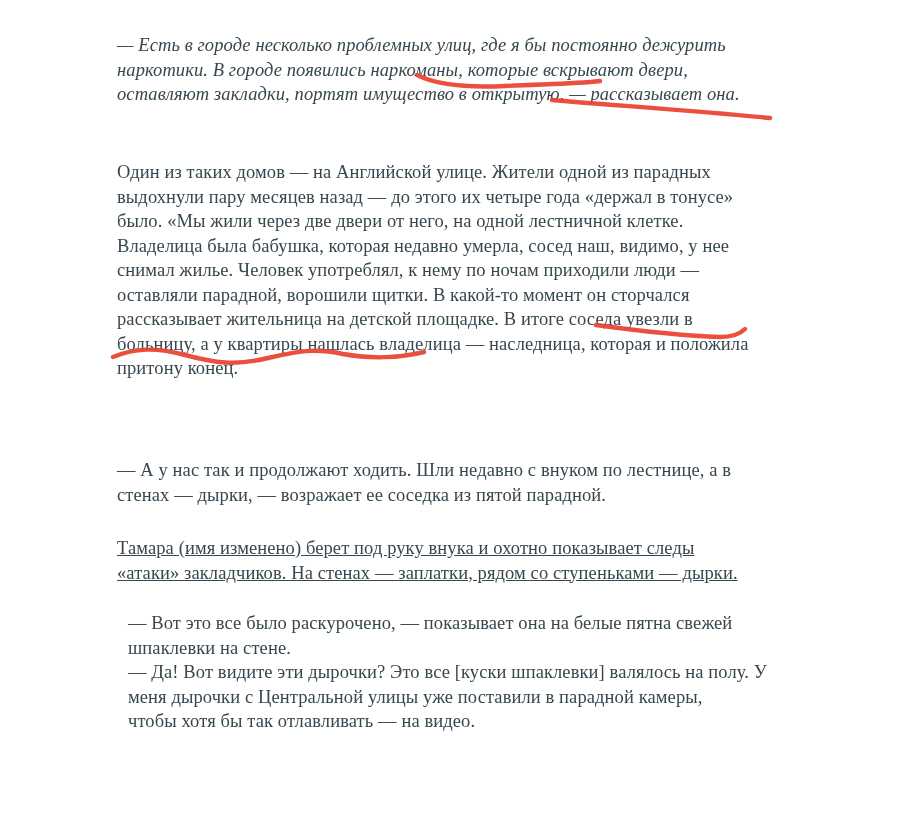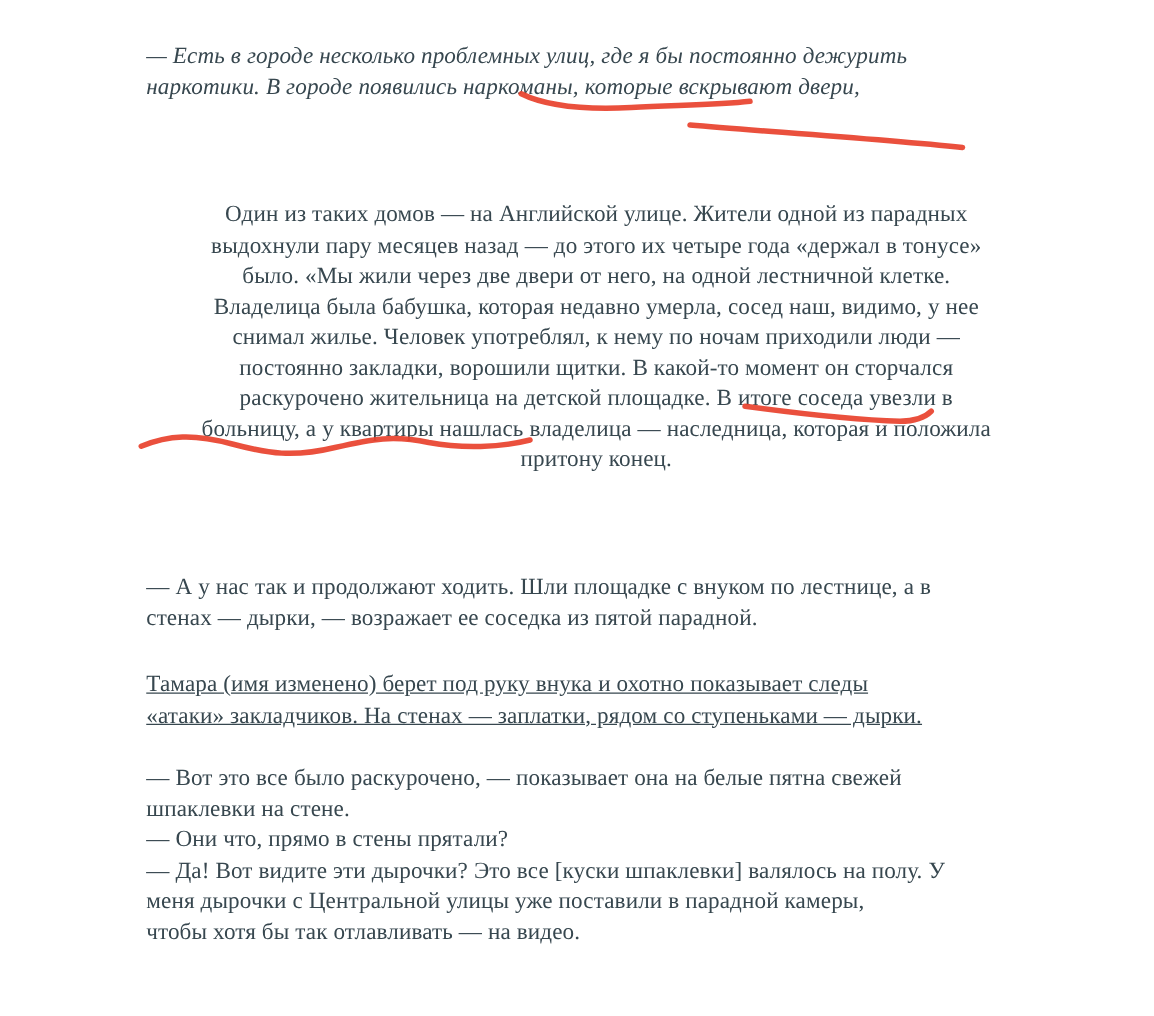--- a/index.html
+++ b/index.html
@@ -21,24 +21,24 @@
     left: 117px;
     width: 720px;
     font-size: 18.5px;
     line-height: 24.5px;
     letter-spacing: 0.1px;
   }
   .line {
     white-space: nowrap;
   }
   #p1 { top: 33px; font-style: italic; }
-  #p2 { top: 160px; text-align: center; }
+  #p2 { top: 160px; }
   #p3 { top: 458px; }
   #p4 { top: 536px; text-decoration: underline; }
-  #p5 { top: 611px; }
+  #p5 { top: 611px; margin-left: 11px; }
   .marker-overlay {
     position: absolute;
     left: 0;
     top: 0;
     width: 923px;
     height: 813px;
     pointer-events: none;
   }
   .marker-overlay path {
     fill: none;
@@ -49,48 +49,48 @@
   }
 </style>
 </head>
 <body>
 
 <div class="page">
 
   <div class="para" id="p1">
     <div class="line">— Есть в городе несколько проблемных улиц, где я бы постоянно дежурить</div>
     <div class="line">наркотики. В городе появились наркоманы, которые вскрывают двери,</div>
+    <div class="line">оставляют закладки, портят имущество в открытую, — рассказывает она.</div>
   </div>
 
   <div class="para" id="p2">
     <div class="line">Один из таких домов — на Английской улице. Жители одной из парадных</div>
     <div class="line">выдохнули пару месяцев назад — до этого их четыре года «держал в тонусе»</div>
     <div class="line">было. «Мы жили через две двери от него, на одной лестничной клетке.</div>
     <div class="line">Владелица была бабушка, которая недавно умерла, сосед наш, видимо, у нее</div>
     <div class="line">снимал жилье. Человек употреблял, к нему по ночам приходили люди —</div>
-    <div class="line">постоянно закладки, ворошили щитки. В какой-то момент он сторчался</div>
-    <div class="line">раскурочено жительница на детской площадке. В итоге соседа увезли в</div>
+    <div class="line">оставляли парадной, ворошили щитки. В какой-то момент он сторчался</div>
+    <div class="line">рассказывает жительница на детской площадке. В итоге соседа увезли в</div>
     <div class="line">больницу, а у квартиры нашлась владелица — наследница, которая и положила</div>
     <div class="line">притону конец.</div>
   </div>
 
   <div class="para" id="p3">
-    <div class="line">— А у нас так и продолжают ходить. Шли площадке с внуком по лестнице, а в</div>
+    <div class="line">— А у нас так и продолжают ходить. Шли недавно с внуком по лестнице, а в</div>
     <div class="line">стенах — дырки, — возражает ее соседка из пятой парадной.</div>
   </div>
 
   <div class="para" id="p4">
     <div class="line">Тамара (имя изменено) берет под руку внука и охотно показывает следы</div>
     <div class="line">«атаки» закладчиков. На стенах — заплатки, рядом со ступеньками — дырки.</div>
   </div>
 
   <div class="para" id="p5">
     <div class="line">— Вот это все было раскурочено, — показывает она на белые пятна свежей</div>
     <div class="line">шпаклевки на стене.</div>
-    <div class="line">— Они что, прямо в стены прятали?</div>
     <div class="line">— Да! Вот видите эти дырочки? Это все [куски шпаклевки] валялось на полу. У</div>
     <div class="line">меня дырочки с Центральной улицы уже поставили в парадной камеры,</div>
     <div class="line">чтобы хотя бы так отлавливать — на видео.</div>
   </div>
 
   <svg class="marker-overlay" viewBox="0 0 923 813" xmlns="http://www.w3.org/2000/svg">
     <path d="M417,75 C435,84 465,88 505,86 C545,84 575,84 600,81" aria-label="хронически разбои"></path>
     <path d="M552,100 C610,105 700,111 770,118" aria-label="вскрывают двери,"></path>
     <path d="M596,325 C640,331 685,336 720,337 C732,337 740,334 745,329" aria-label="Он обмазывал"></path>
     <path d="M113,357 C135,348 155,347 185,355 C215,363 235,366 268,358 C298,351 315,348 343,354 C370,359 400,358 424,352" aria-label="своими фекалиями стены в парадных,"></path>

